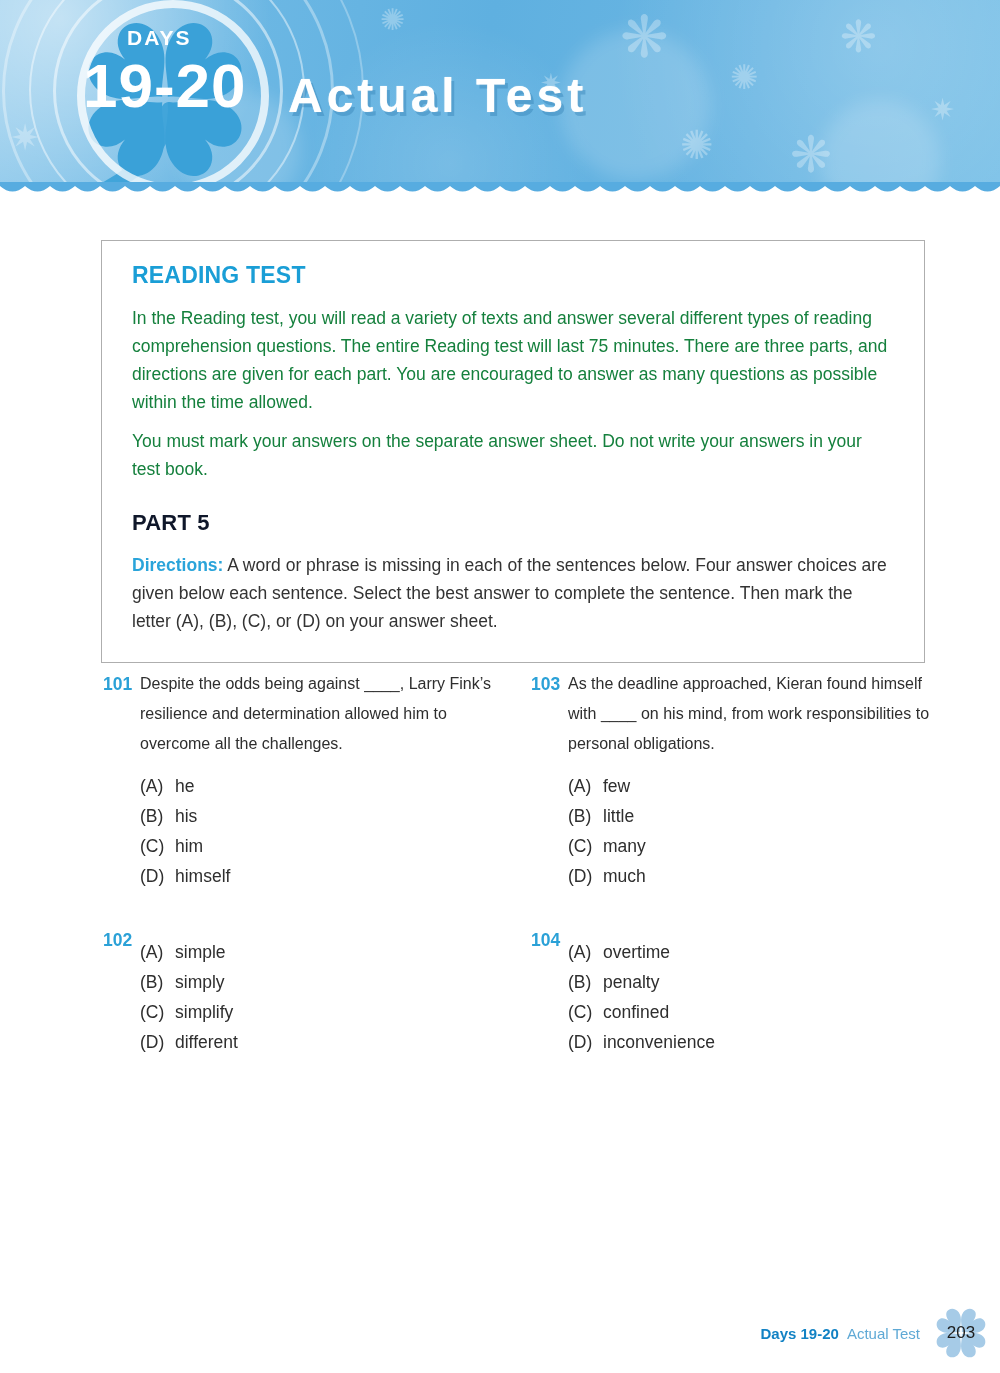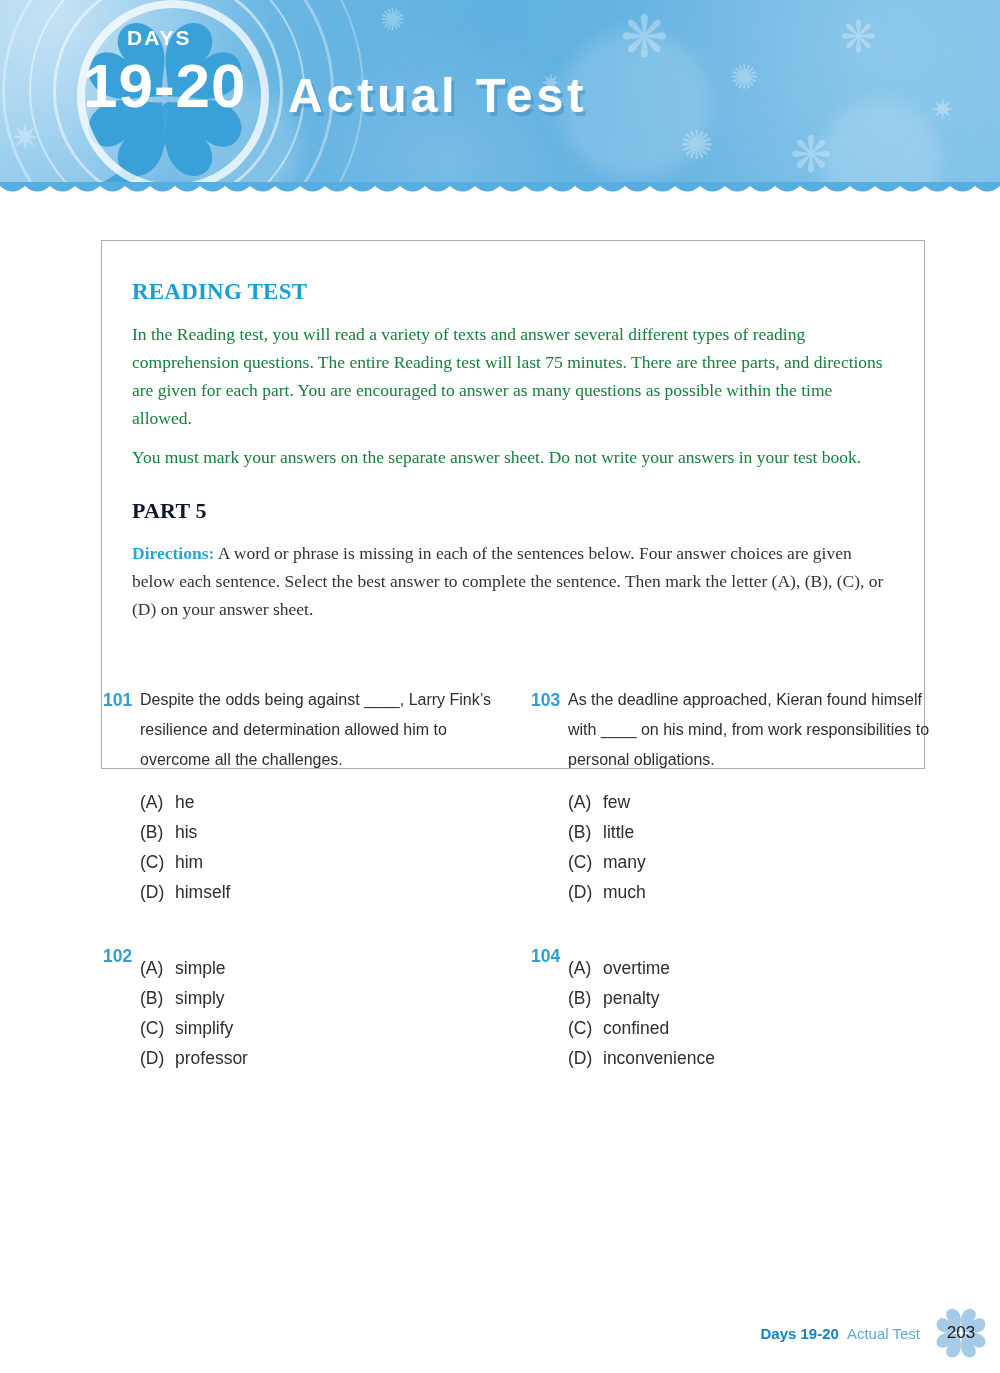--- a/index.html
+++ b/index.html
@@ -40,40 +40,39 @@
     color:#ffffff;font-size:62px;font-weight:bold;letter-spacing:1px;
   }
   .header-title{
     position:absolute;left:288px;top:68px;
     color:#ffffff;font-size:48px;font-weight:bold;letter-spacing:4px;
     text-shadow:3px 4px 0 rgba(56,134,184,0.45), 0 0 1px rgba(255,255,255,0.8);
   }
 
   
   .info-box{
-    position:absolute;left:101px;top:240px;width:824px;height:529px;
+    position:absolute;left:101px;top:240px;width:824px;height:423px;
     box-sizing:border-box;border:1px solid #aeaeae;background:#ffffff;
-    padding:38px 30px;
-    font-family:Liberation Serif, serif;
+    padding:21px 30px;
   }
   .box-title{
     margin:0 0 15px 0;font-size:23px;font-weight:bold;color:#1a9ed6;letter-spacing:0.2px;
   }
   .box-para{
     margin:0;font-size:17.5px;line-height:28px;color:#15803d;
   }
   .box-para + .box-para{margin-top:11px;}
   .part-title{
     margin:27px 0 14px 0;font-size:22px;font-weight:bold;color:#0f172a;letter-spacing:0.2px;
   }
   .directions{margin:15px 0 0 0;font-size:17.5px;line-height:28px;color:#333333;}
   .directions-label{color:#2aa4da;font-weight:bold;}
 
   
-  .q-col{position:absolute;top:685px;width:400px;}
+  .q-col{position:absolute;top:669px;width:400px;}
   .q-col.left{left:103px;}
   .q-col.right{left:531px;}
   .question{display:flex;}
   .question + .question{margin-top:34px;}
   .q-num{
     flex:0 0 37px;color:#2ba1d7;font-weight:bold;font-size:17.5px;line-height:30px;
   }
   .q-body{flex:1;max-width:363px;}
   .q-text{margin:0;font-size:16px;line-height:30px;color:#2e2e2e;}
   .choices{margin-top:12px;}
@@ -186,21 +185,21 @@
           <div class="choice">
               <span class="choice-label">(B)</span>
               <span>simply</span>
             </div>
           <div class="choice">
               <span class="choice-label">(C)</span>
               <span>simplify</span>
             </div>
           <div class="choice">
               <span class="choice-label">(D)</span>
-              <span>professor</span>
+              <span>different</span>
             </div>
         </div>
       </div>
     </div>
 
   </div>
 
   <div class="q-col right">
 
     <div class="question">

